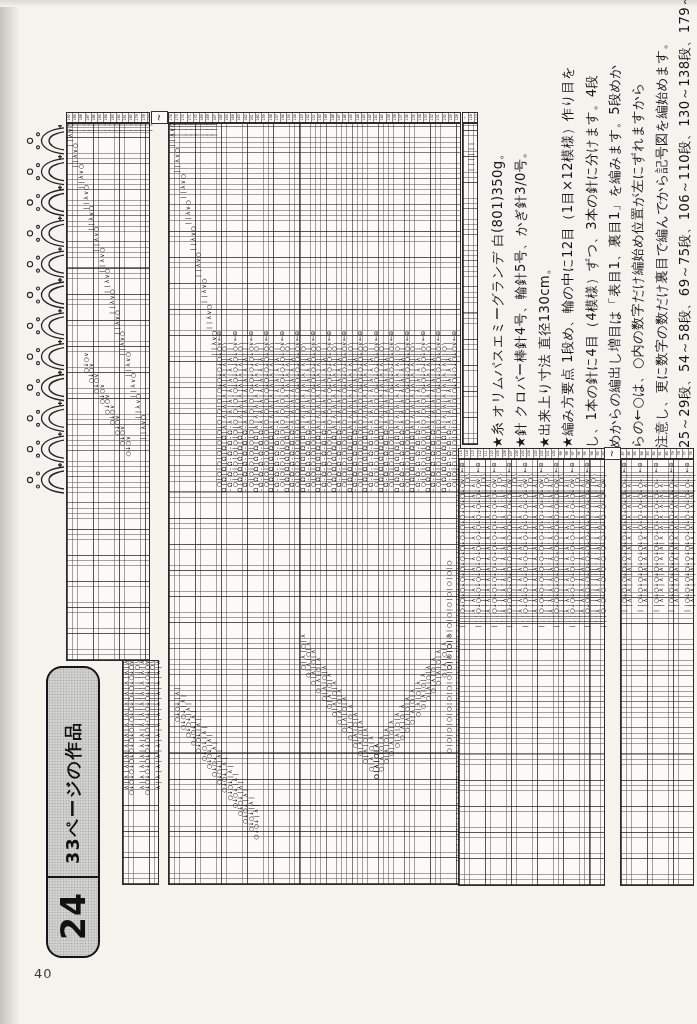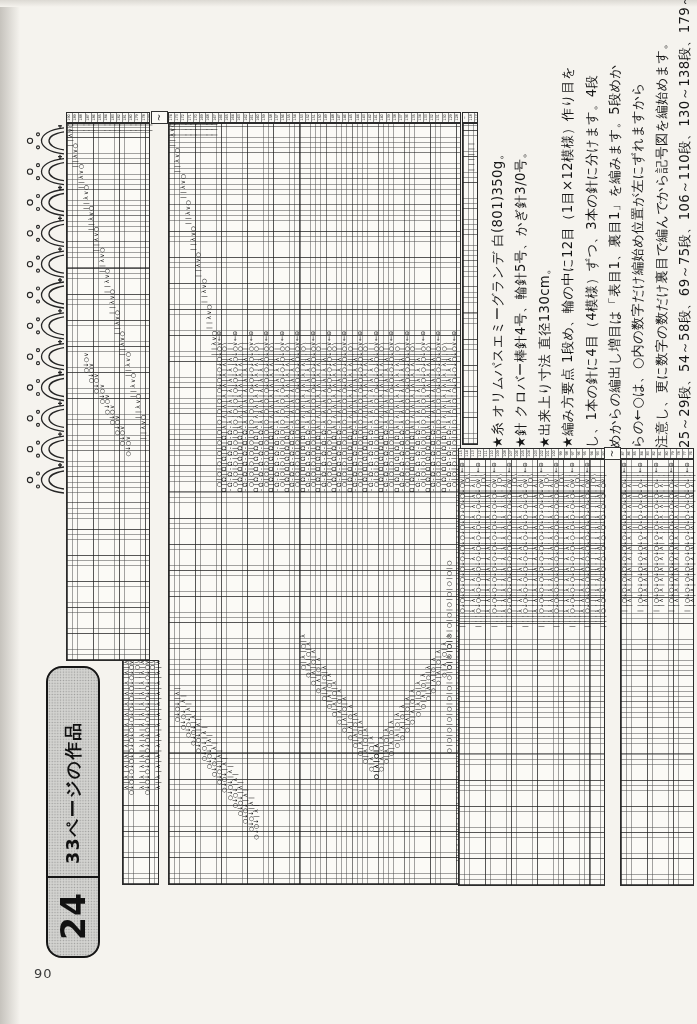--- a/index.html
+++ b/index.html
@@ -4051,14 +4051,14 @@
   </div>
 
   <div class="rotbox" style="left:46px;top:666px;width:54px;height:292px">
     <div class="rot badge-box" style="width:292px;height:54px;transform:rotate(-90deg) translate(-292px,0)">
       <span class="badge-number">24</span>
       <span class="badge-divider"></span>
       <span class="badge-label">33ページの作品</span>
     </div>
   </div>
 
-  <div class="page-num">90</div>
+  <div class="page-num">40</div>
 </div>
 
 </body></html>

